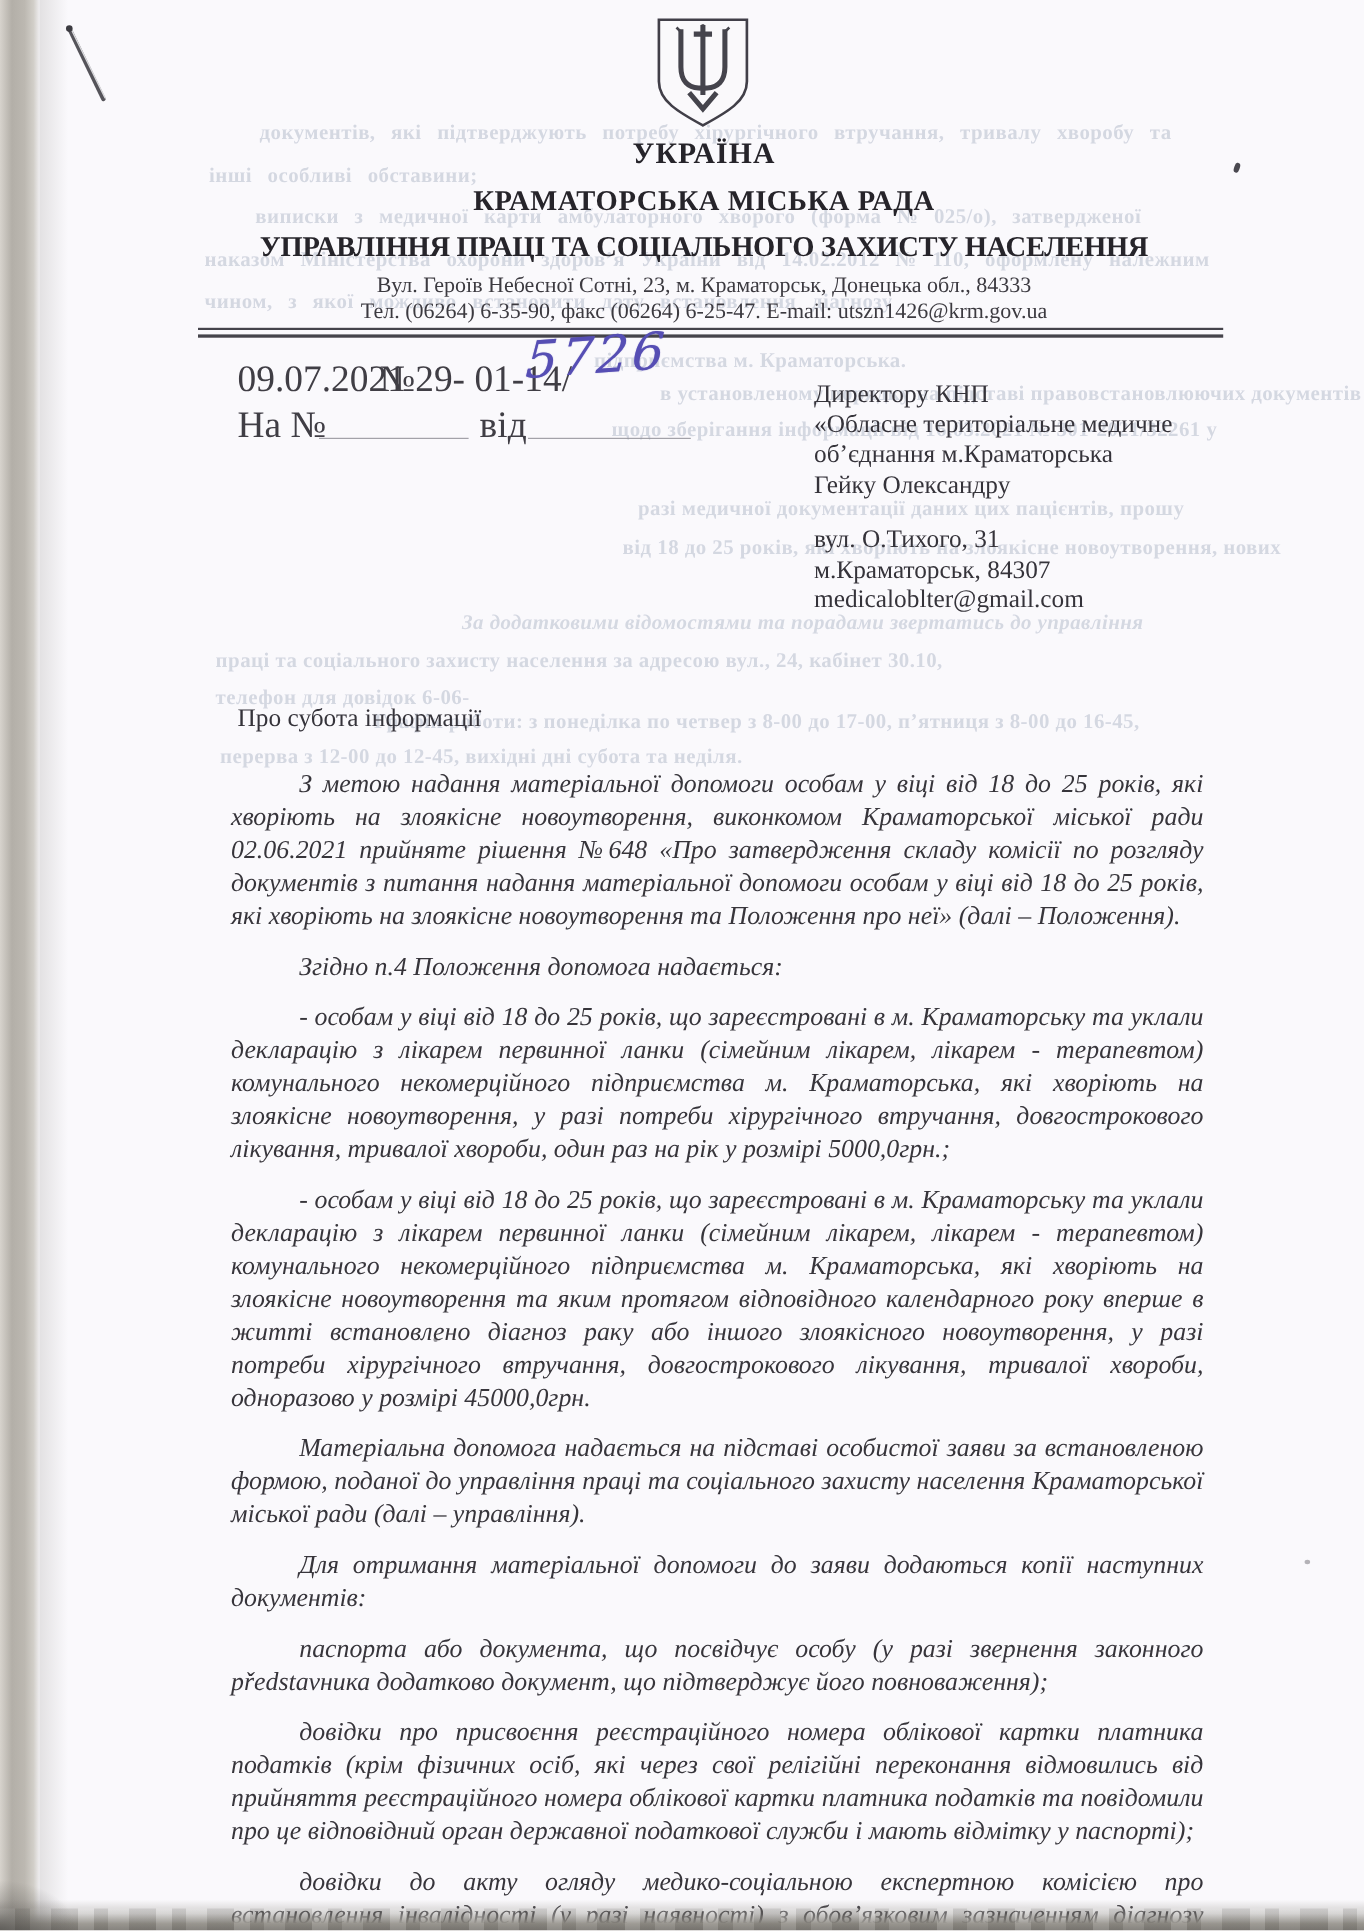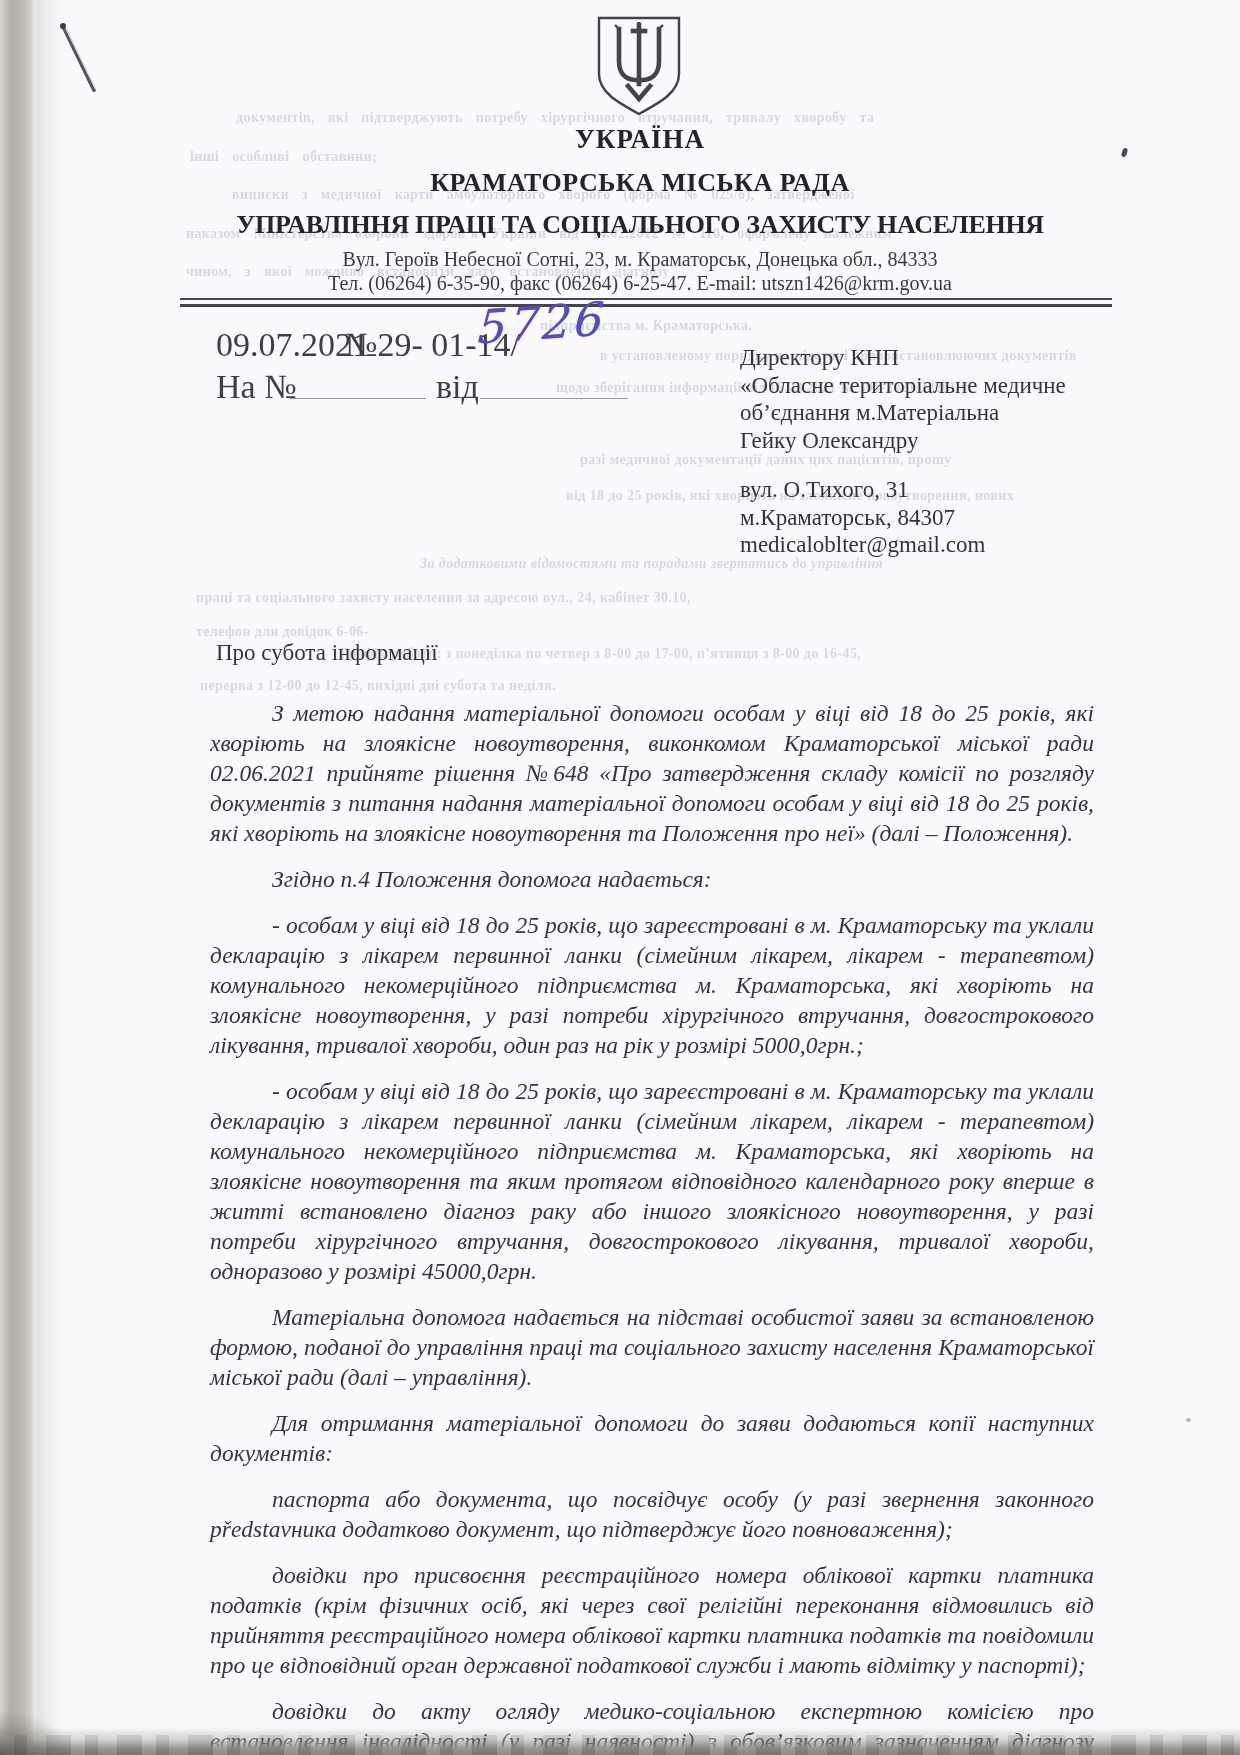--- a/index.html
+++ b/index.html
@@ -33,21 +33,21 @@
   }
   .pen-mark{position:absolute; left:52px; top:16px;}
   .speck{position:absolute; background:#4a4950; border-radius:50%;}
   .speck.s1{left:1122px; top:148px; width:5px; height:9px; transform:rotate(18deg); border-radius:40%;}
   .speck.s2{left:394px; top:1216px; width:4px; height:4px; opacity:.55;}
   .speck.s3{left:1186px; top:1418px; width:5px; height:4px; opacity:.4;}
 
   
   .bt{
     position:absolute; white-space:nowrap;
-    font-size:14px; font-weight:bold; letter-spacing:.4px;
+    font-size:19px; font-weight:bold; letter-spacing:.4px;
     color:#8e99b0; opacity:.34; filter:blur(.6px);
   }
   .btw{word-spacing:9px;}
   .bt0{left:236px;top:110px;} .bt1{left:190px;top:149px;} .bt2{left:232px;top:187px;}
   .bt3{left:186px;top:226px;} .bt4{left:186px;top:264px;} .bt5{left:540px;top:318px;}
   .bt6{left:600px;top:348px;} .bt7{left:556px;top:380px;} .bt8{left:580px;top:452px;}
   .bt9{left:566px;top:488px;} .bt10{left:560px;top:522px;} .bt11{left:420px;top:556px;font-style:italic;}
   .bt12{left:196px;top:590px;} .bt13{left:196px;top:624px;} .bt14{left:340px;top:646px;}
   .bt15{left:200px;top:678px;}
 
@@ -140,21 +140,21 @@
   <div class="ref num">№29- 01-14/</div>
   <div class="handwritten">5726</div>
   <div class="ref na">На №</div>
   <div class="blank b1"></div>
   <div class="ref vid">від</div>
   <div class="blank b2"></div>
 
   <div class="recipient">
     <div>Директору КНП</div>
     <div>«Обласне територіальне медичне</div>
-    <div>об’єднання м.Матеріальна</div>
+    <div>об’єднання м.Краматорська</div>
     <div>Гейку Олександру</div>
     <div class="gap"></div>
     <div>вул. О.Тихого, 31</div>
     <div>м.Краматорськ, 84307</div>
     <div>medicaloblter@gmail.com</div>
   </div>
 
   <div class="subject">Про субота інформації</div>
 
   <div class="body">

